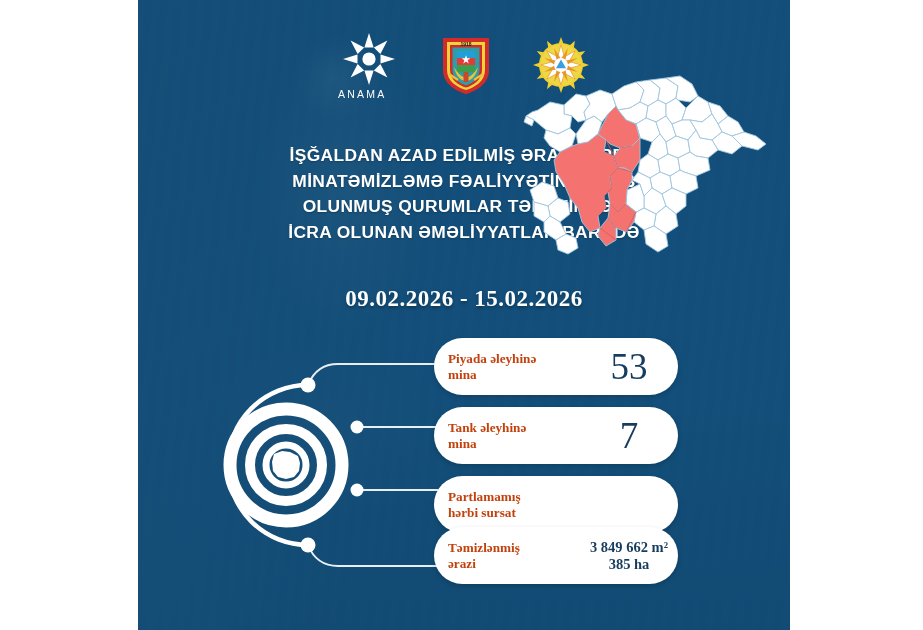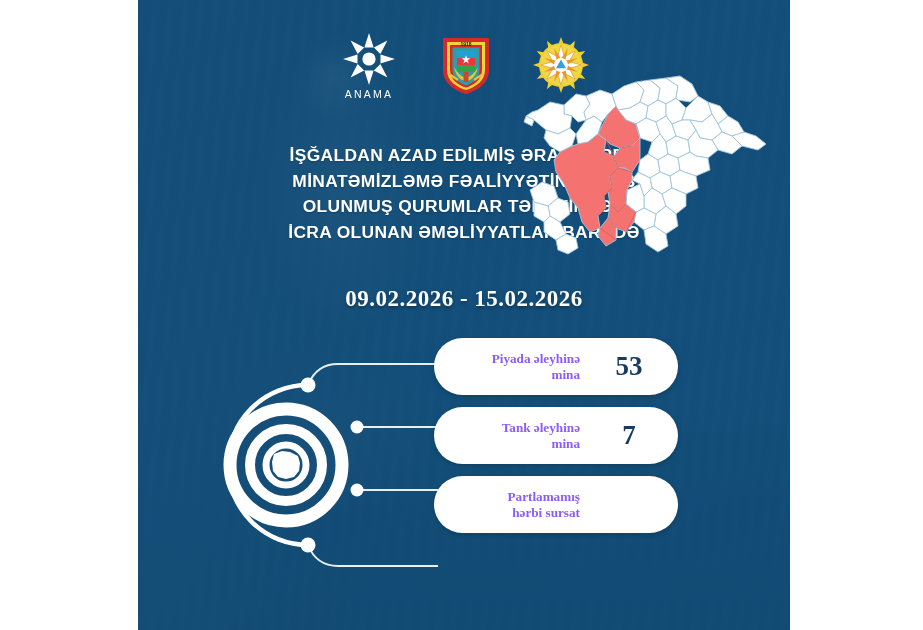--- a/index.html
+++ b/index.html
@@ -38,21 +38,21 @@
 
   
   .emblems{
     position:absolute;left:0;top:30px;width:652px;height:70px;
     display:flex;align-items:center;justify-content:center;gap:40px;
   }
   .emblem{position:relative;display:flex;flex-direction:column;align-items:center;}
 
   .anama-wrap{width:62px;height:66px;position:relative;}
   .anama-label{
-    position:absolute;left:0;bottom:-2px;width:62px;text-align:center;
+    position:absolute;left:0;bottom:-2px;width:62px;
     color:#ffffff;font-size:10.5px;letter-spacing:2.2px;font-weight:400;
   }
 
   
   .title{
     position:absolute;left:26px;top:143px;width:600px;
     text-align:center;color:#ffffff;
     font-size:17.4px;font-weight:700;line-height:25.5px;letter-spacing:.35px;
     text-shadow:0 1px 2px rgba(0,0,0,.25);
   }
@@ -73,28 +73,28 @@
   .connectors{position:absolute;left:0;top:0;width:652px;height:270px;}
 
   
   .card{
     position:absolute;left:296px;width:244px;height:57px;
     background:#ffffff;border-radius:29px;
     display:flex;align-items:center;
     box-shadow:0 2px 5px rgba(0,0,0,.18);
   }
   .card-label{
-    width:132px;padding-left:14px;text-align:right;
-    color:#8b5cf6;font-family:"Liberation Serif",serif;
+    width:132px;padding-left:14px;text-align:left;
+    color:#c2410c;font-family:"Liberation Serif",serif;
     font-size:13.2px;font-weight:700;line-height:15.5px;
   }
   .card-value{
     flex:1;text-align:center;
     color:#173c5e;font-family:"Liberation Serif",serif;
-    font-size:27px;font-weight:700;line-height:1;
+    font-size:37px;font-weight:400;line-height:1;
   }
   .card-value.small{font-size:14.5px;line-height:17px;font-weight:700;}
 </style>
 </head>
 <body>
 
 <div id="root">
 
   <div class="poster">
     <div class="photo-bg"></div>
@@ -307,16 +307,26 @@
         <div class="card-value">7</div>
       </div>
 
       <div class="card" style="top:146px">
         <div class="card-label">
           <div>Partlamamış</div>
           <div>hərbi sursat</div>
         </div>
       </div>
 
+      <div class="card" style="top:197px">
+        <div class="card-label">
+          <div>Təmizlənmiş</div>
+          <div>ərazi</div>
+        </div>
+        <div class="card-value small">
+          <div>3 849 662 m²</div>
+          <div>385 ha</div>
+        </div>
+      </div>
 
     </div>
   </div>
 </div>
 
 </body></html>

